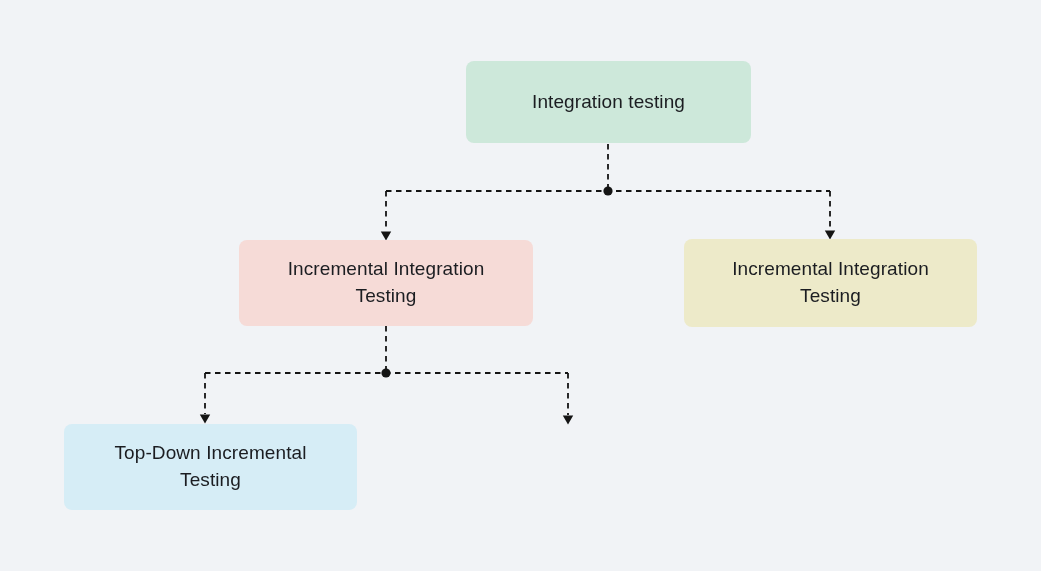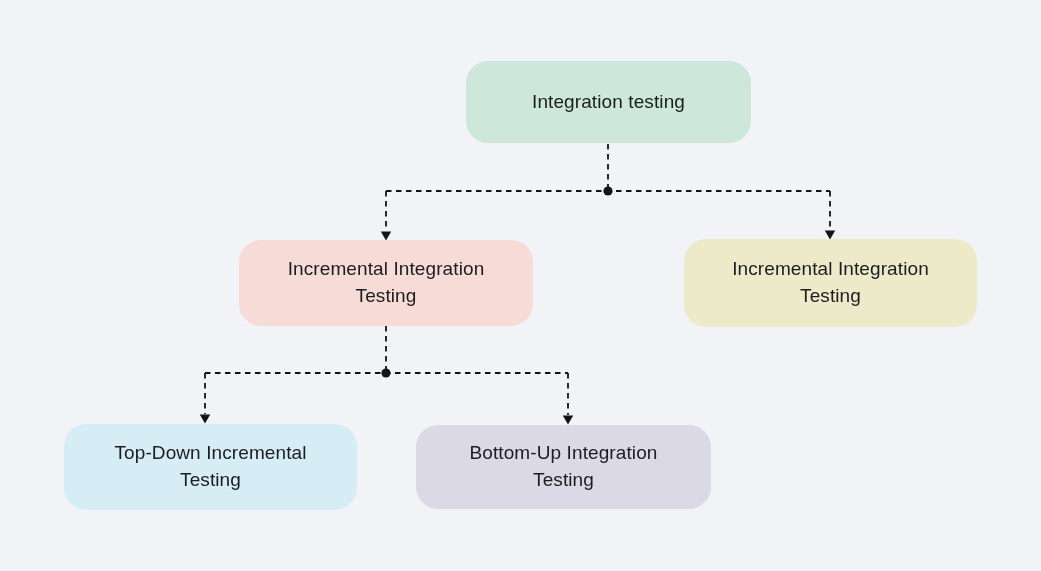--- a/index.html
+++ b/index.html
@@ -14,21 +14,21 @@
     position: absolute;
     inset: 0;
     pointer-events: none;
   }
   .node {
     position: absolute;
     display: flex;
     align-items: center;
     justify-content: center;
     text-align: center;
-    border-radius: 22px;
+    border-radius: 8px;
     font-size: 19px;
     font-weight: 500;
     line-height: 1.42;
     padding: 0 28px;
     box-sizing: border-box;
     letter-spacing: 0.1px;
   }
   .n-root      { left: 466px; top: 61px;  width: 285px; height: 82px; }
   .n-inc-left  { left: 239px; top: 240px; width: 294px; height: 86px; }
   .n-inc-right { left: 684px; top: 239px; width: 293px; height: 88px; }
@@ -70,17 +70,14 @@
   </div>
 
   <div class="node n-inc-right" style="background-color: rgb(237, 234, 201);">
     <span>Incremental Integration Testing</span>
   </div>
 
   <div class="node n-topdown" style="background-color: rgb(214, 237, 246);">
     <span>Top-Down Incremental Testing</span>
   </div>
 
-  <div class="node n-bottomup" style="background-color: rgb(219, 217, 229);">
-    <span>Bottom-Up Integration Testing</span>
-  </div>
 
 </div>
 
 </body></html>

